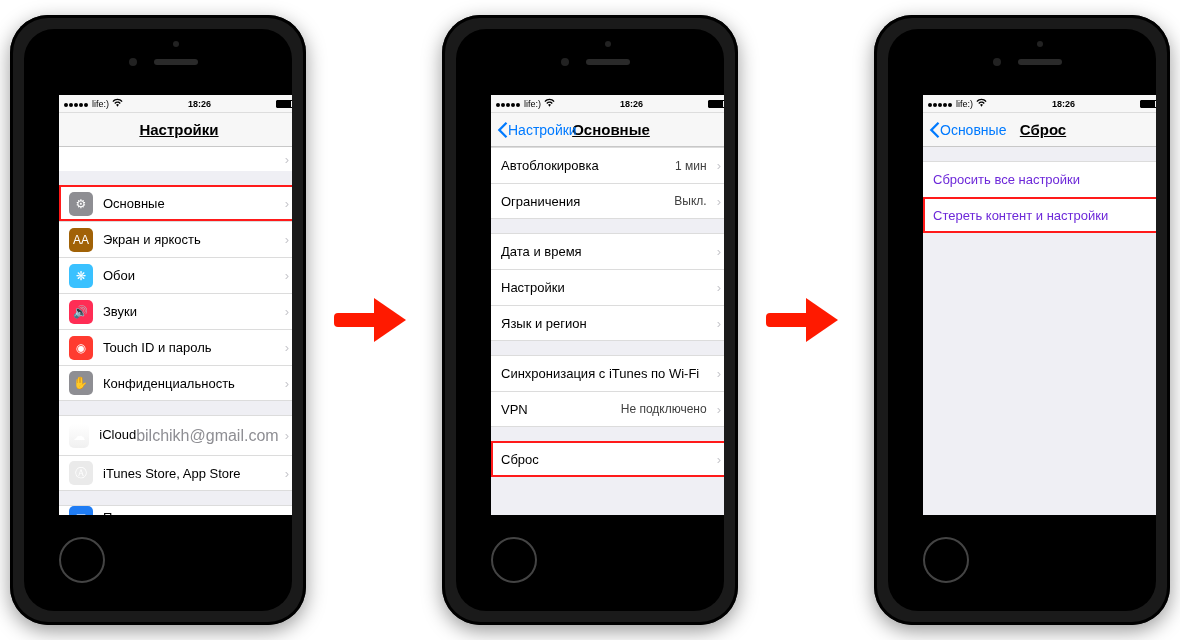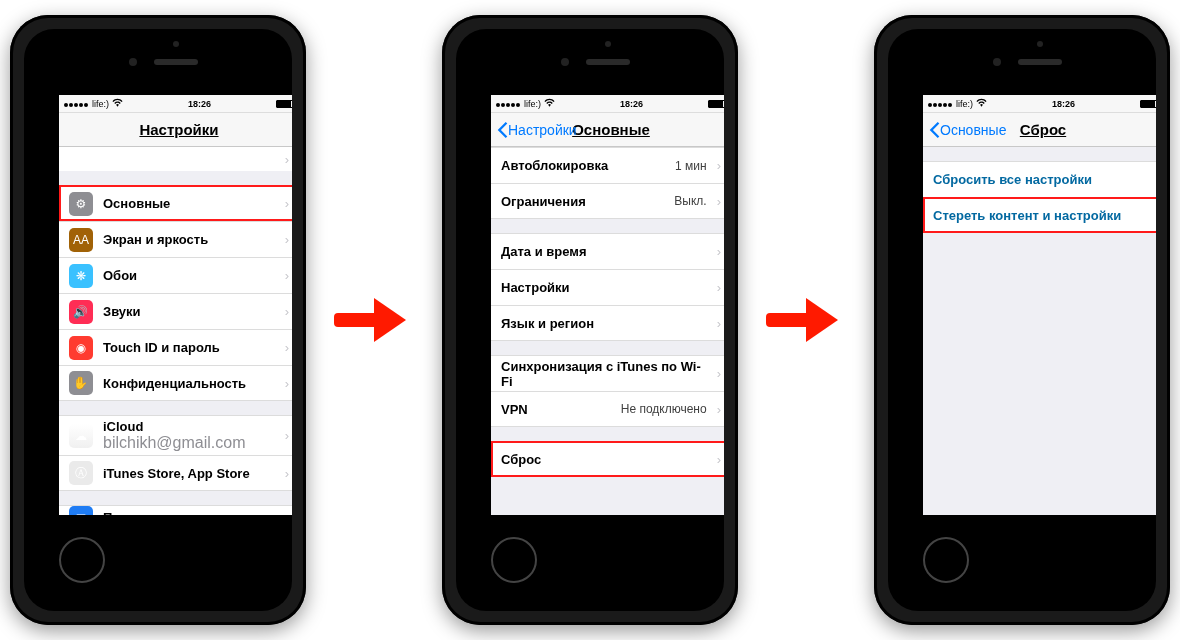--- a/index.html
+++ b/index.html
@@ -56,29 +56,29 @@
   .nav-back{ position:absolute; left:6px; display:flex; align-items:center; color:#007aff; font-size:14px;}
   .nav-back svg{ width:11px;height:16px; }
   .content{ height: calc(100% - 52px); overflow:hidden; }
   .spacer{ height:14px;}
   .row {
     background:#fff; border-top:1px solid #dcdcdc; height:36px;
     display:flex; align-items:center; padding:0 10px; position:relative;
   }
   .row:last-child, .group .row:last-of-type{ border-bottom:1px solid #dcdcdc;}
   .row .icon{ width:24px;height:24px;border-radius:5px;margin-right:10px;display:flex;align-items:center;justify-content:center;color:#fff;font-size:12px;}
-  .row .label{ flex:0 1 auto;font-weight:bold;}
+  .row .label{ flex:0 1 auto;}
   .row .sub{ color:#8e8e93; font-size:16px;}
   .row .val{ margin-left:auto; color:#404040; font-size:12px; padding-right:4px;}
   .row .chev{ color:#c7c7cc; margin-left:auto; padding-left:6px;}
   .row .val + .chev{ margin-left:0;}
-  .row.bluelabel .label{ color:#0369a1;}
+  .row.bluelabel .label{ color:#6d28d9;}
   .row.hl{ outline:2px solid #ff1a1a; outline-offset:-2px;}
   .row.stack{ height:40px; flex-direction:row;}
-  .row.stack .col{ display:flex; flex-direction:column; justify-content:center;}
+  .row.stack .col{ display:flex; justify-content:center;}
   .cloud-i{background:linear-gradient(#fff,#f0f0f0);}
   .arrow {
     width: 80px; height: 50px; position:relative; flex-shrink:0;
   }
   .arrow .shaft{ position:absolute; left:0; top:18px; width:48px; height:14px; background:#ff1a00; border-radius:4px 0 0 4px;}
   .arrow .head{ position:absolute; left:40px; top:3px; width:0;height:0;border-top:22px solid transparent;border-bottom:22px solid transparent;border-left:32px solid #ff1a00;}
   .arrow::after{content:"";position:absolute;inset:0;filter:drop-shadow(0 3px 4px rgba(0,0,0,.3));}
   .gear-i{background:#8e8e93;} .aa-i{background:#a16207;} .atom-i{background:#3ac1ff;}
   .speak-i{background:#ff2d55;} .touch-i{background:#ff3b30;} .hand-i{background:#8e8e93;}
   .app-i{background:#eaeaea;} .mail-i{background:#1f7cf4;}

